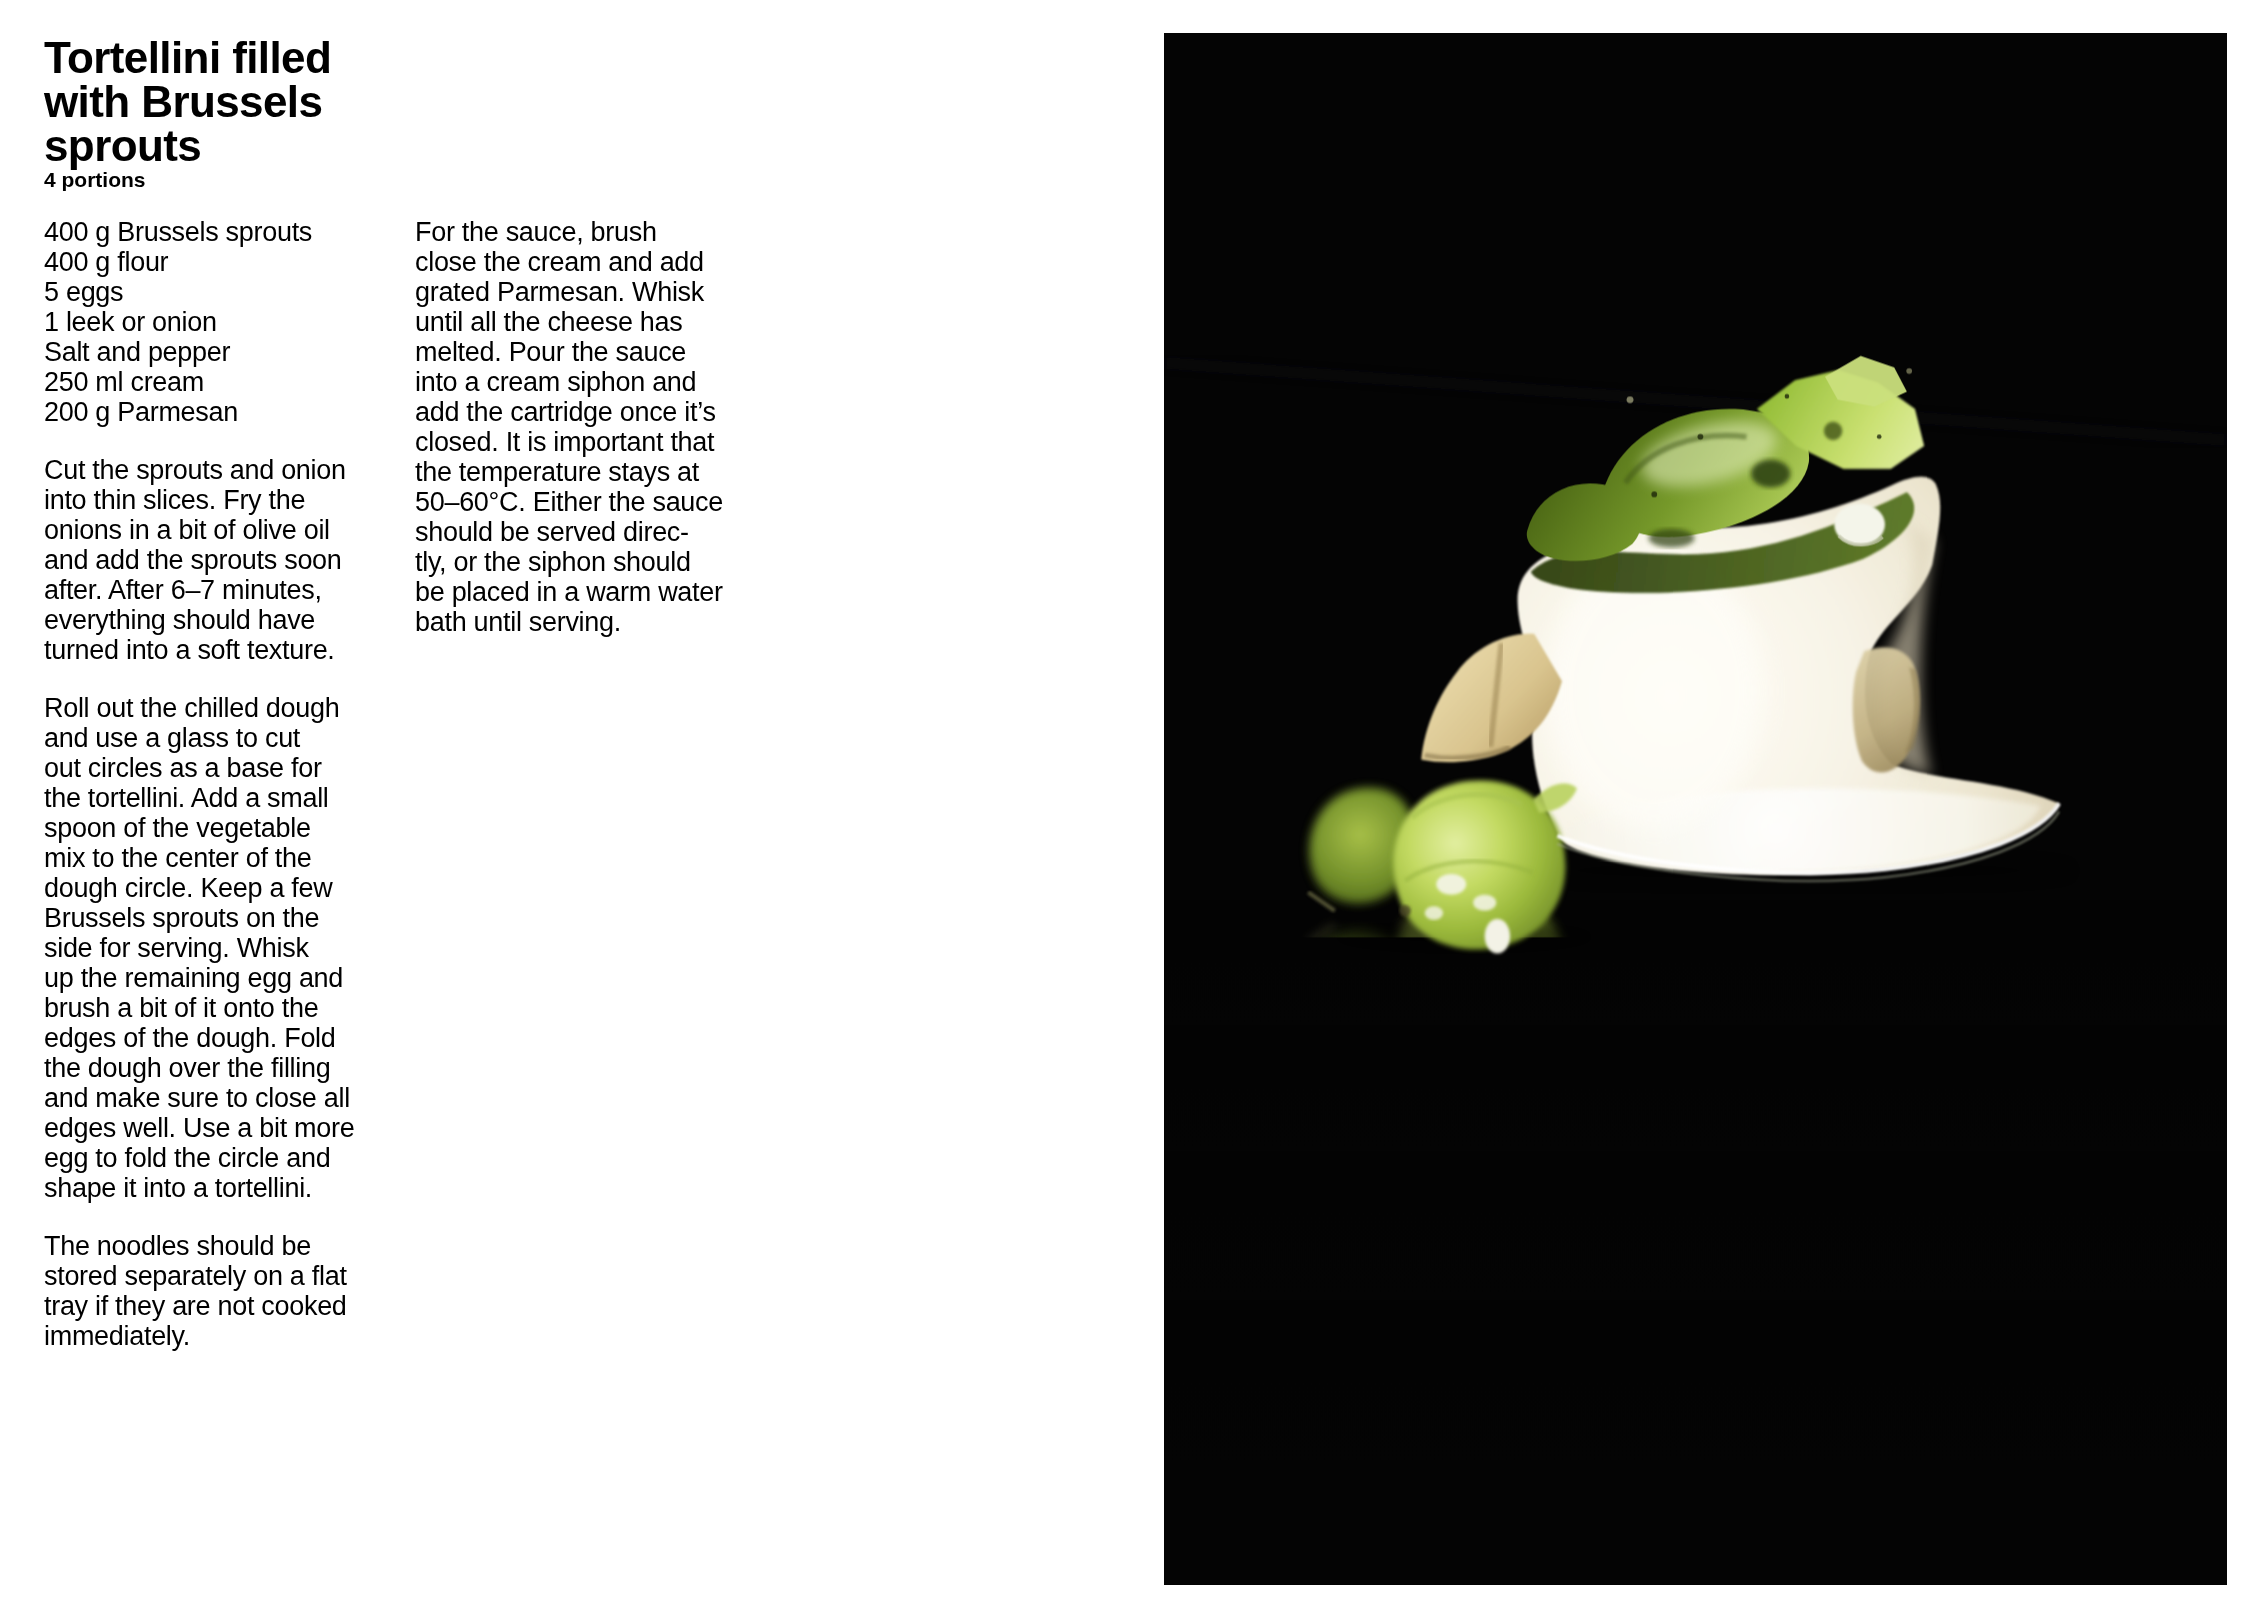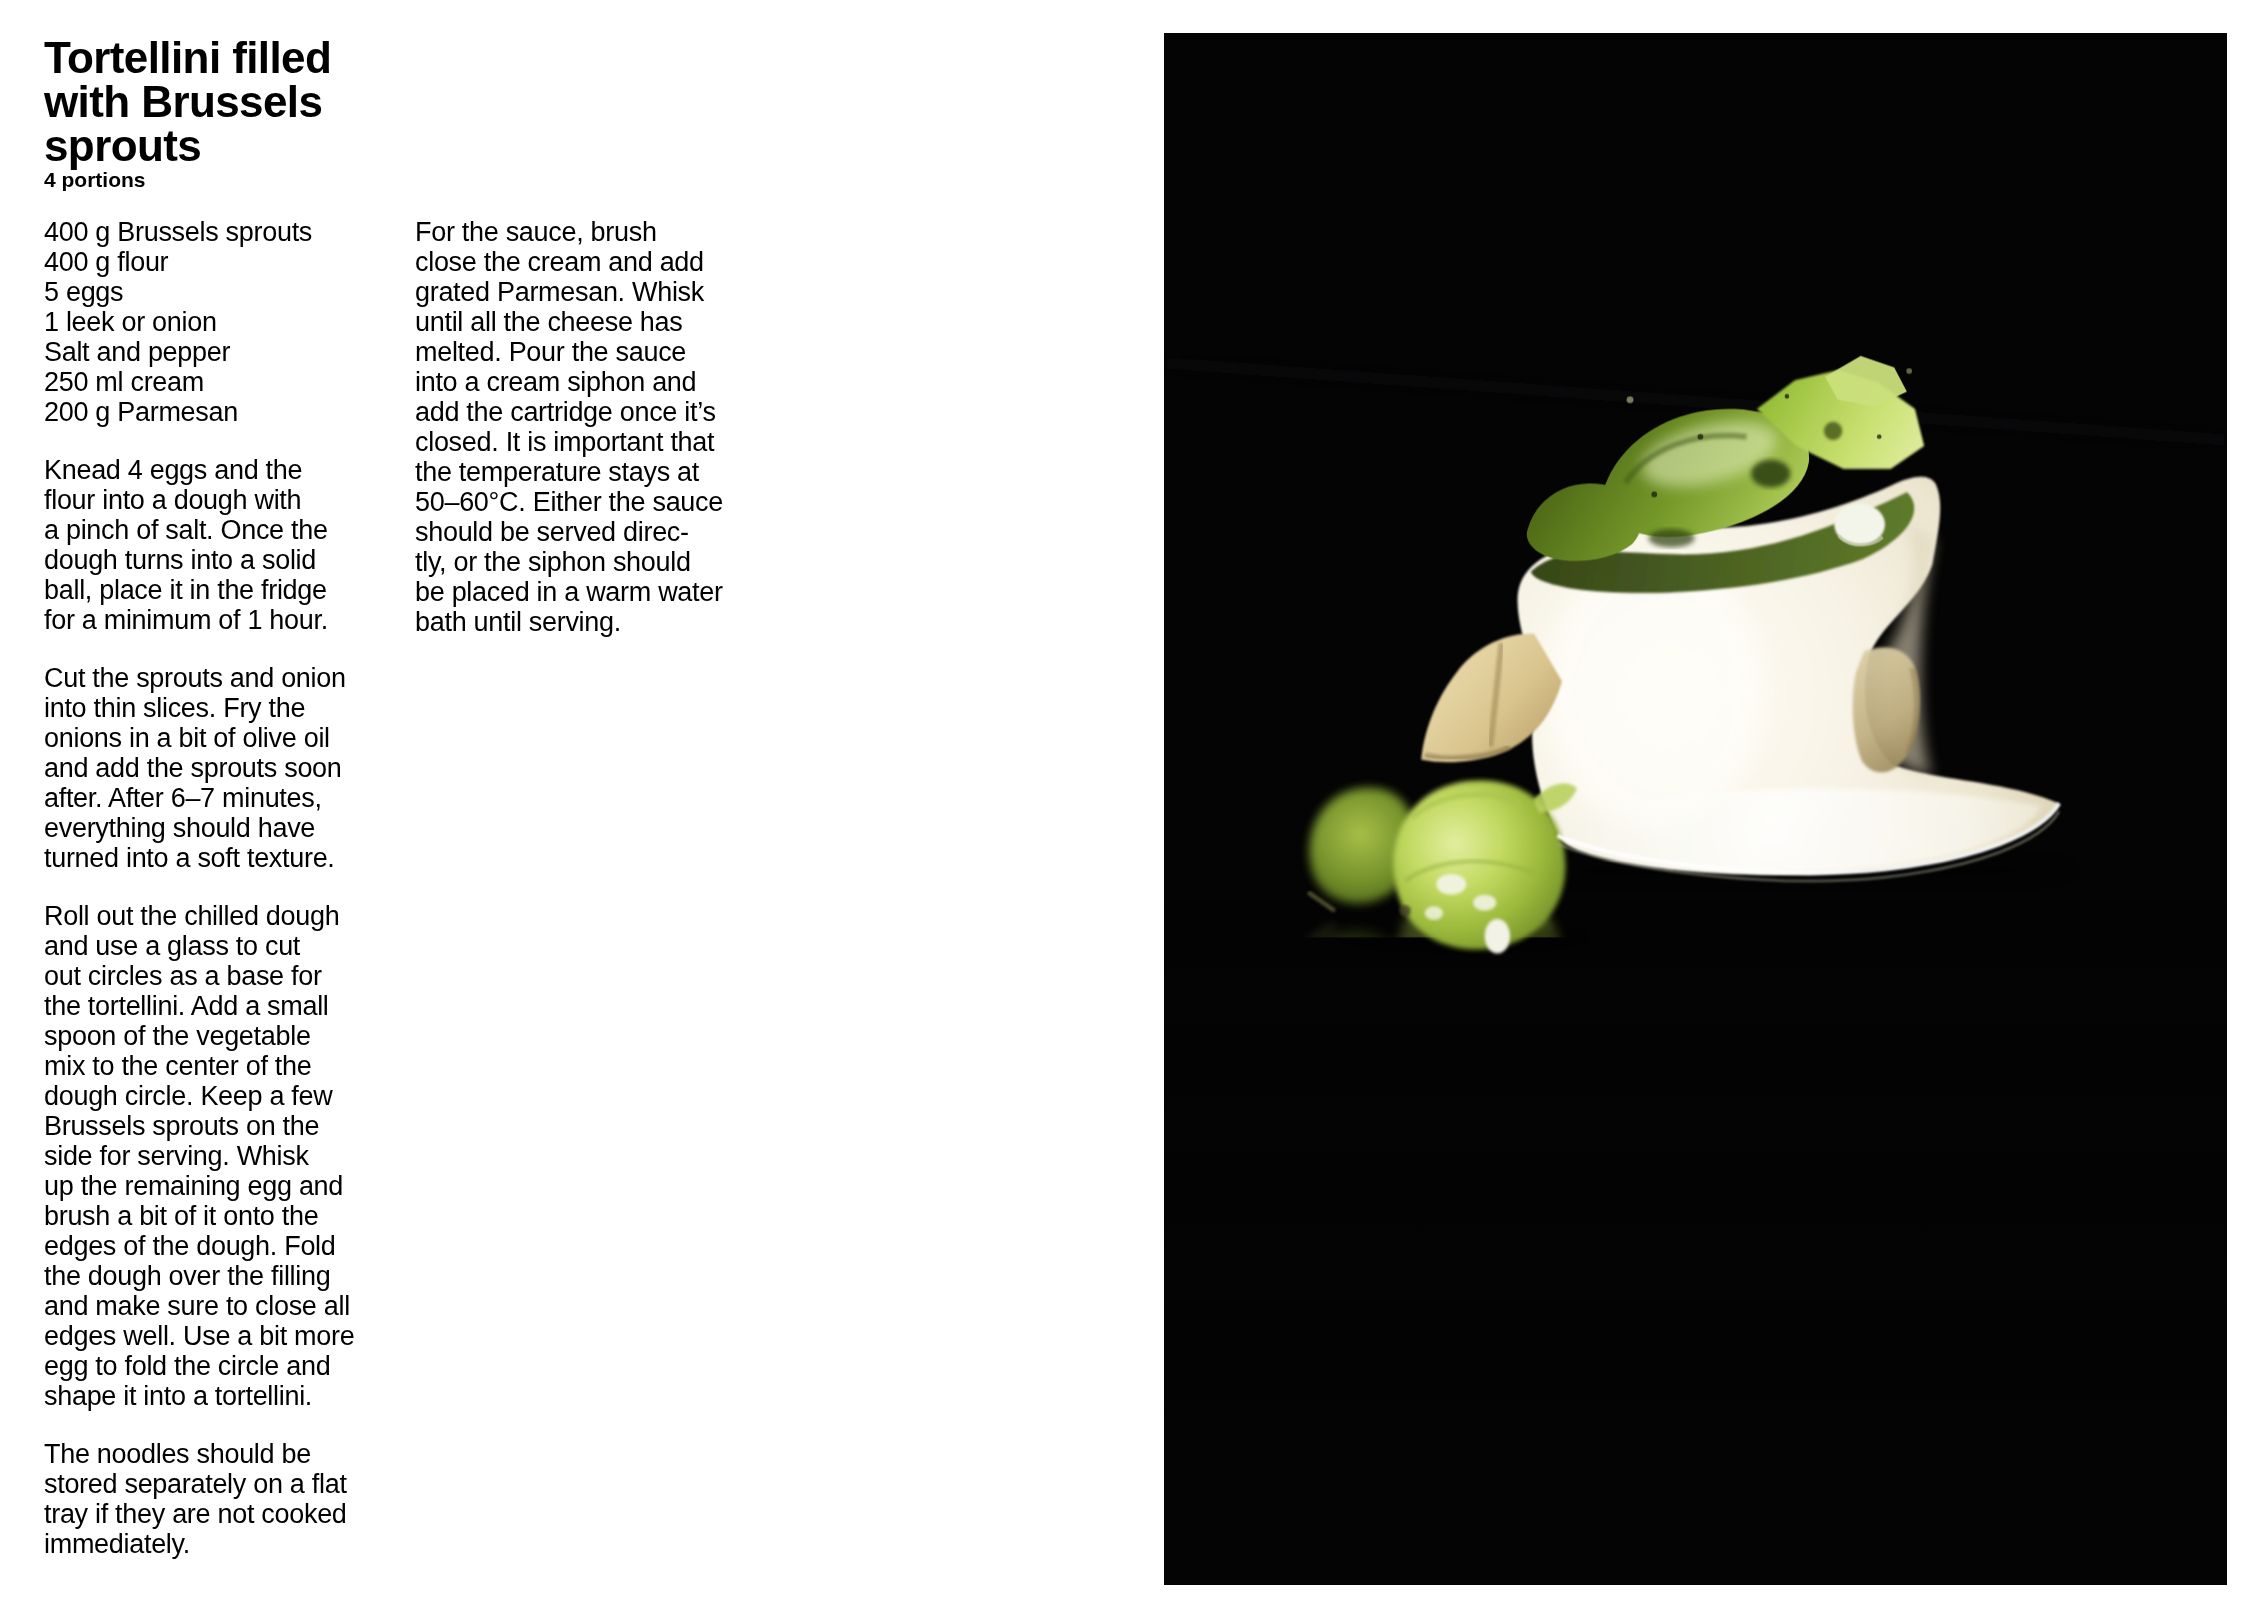--- a/index.html
+++ b/index.html
@@ -48,28 +48,20 @@
 
   <div class="col col1">
       <div class="para">
         <div class="line">400 g Brussels sprouts</div>
         <div class="line">400 g flour</div>
         <div class="line">5 eggs</div>
         <div class="line">1 leek or onion</div>
         <div class="line">Salt and pepper</div>
         <div class="line">250 ml cream</div>
         <div class="line">200 g Parmesan</div>
-      </div>
-      <div class="para">
-        <div class="line">Knead 4 eggs and the</div>
-        <div class="line">flour into a dough with</div>
-        <div class="line">a pinch of salt. Once the</div>
-        <div class="line">dough turns into a solid</div>
-        <div class="line">ball, place it in the fridge</div>
-        <div class="line">for a minimum of 1 hour.</div>
       </div>
       <div class="para">
         <div class="line">Cut the sprouts and onion</div>
         <div class="line">into thin slices. Fry the</div>
         <div class="line">onions in a bit of olive oil</div>
         <div class="line">and add the sprouts soon</div>
         <div class="line">after. After 6–7 minutes,</div>
         <div class="line">everything should have</div>
         <div class="line">turned into a soft texture.</div>
       </div>

